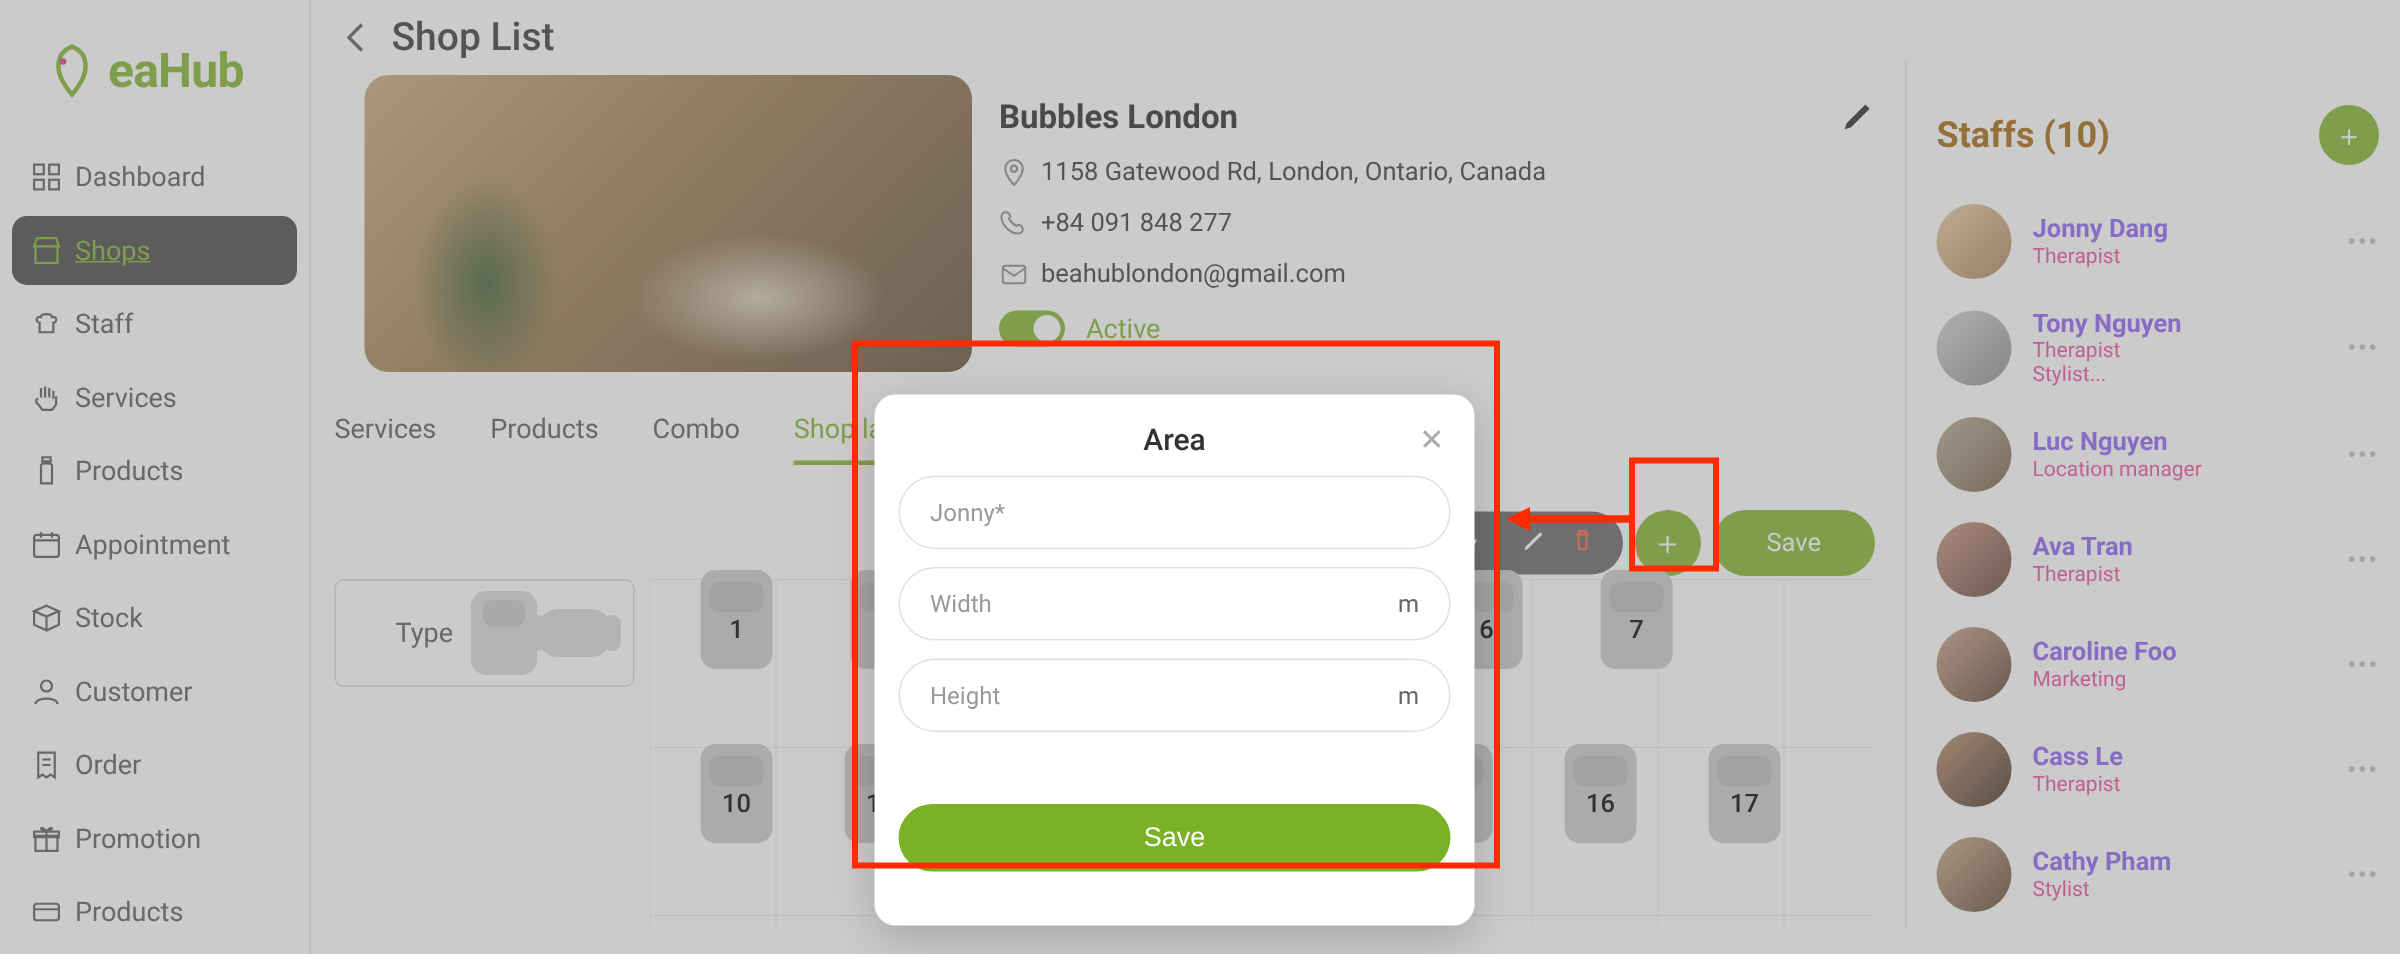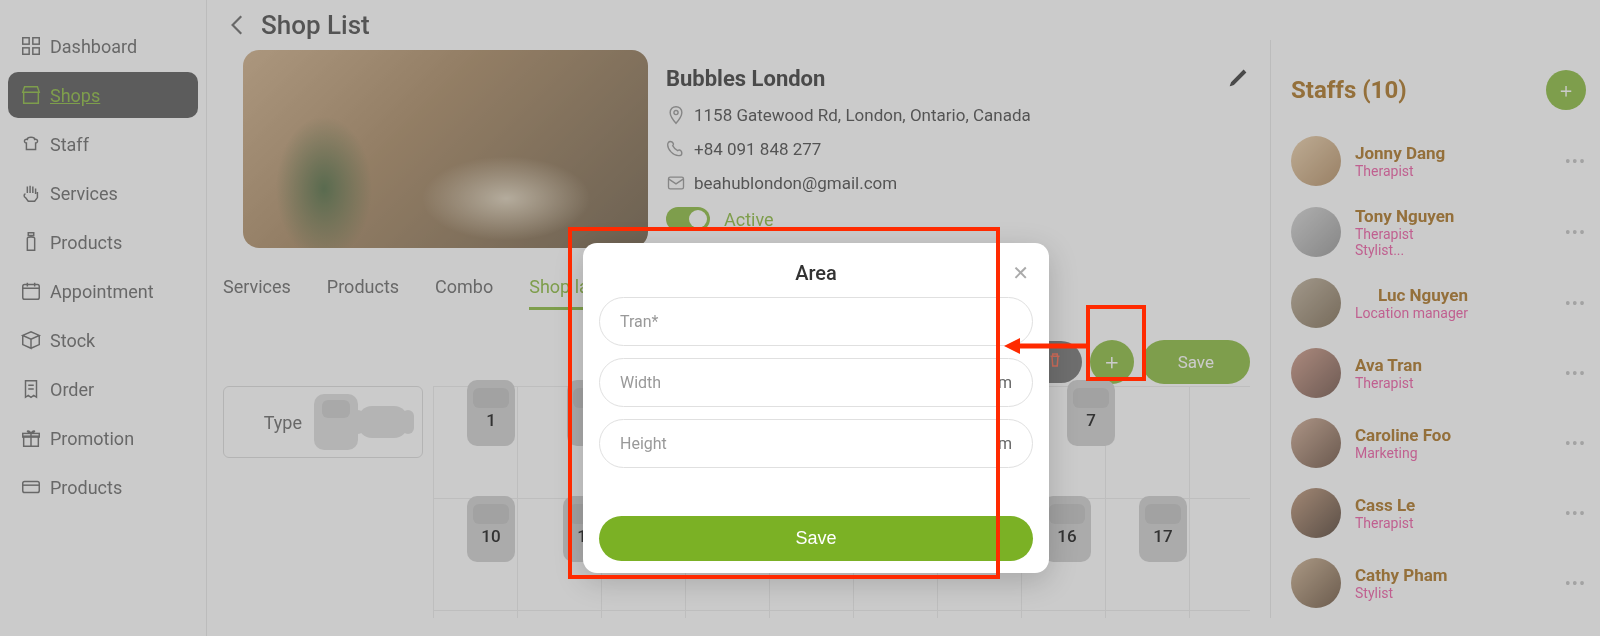--- a/index.html
+++ b/index.html
@@ -128,62 +128,71 @@
   .staff-add { width:40px; height:40px; border-radius:50%; background:#7bb125; color:#fff; display:flex; align-items:center; justify-content:center; font-size:20px;}
   .staff-item { display:flex; align-items:center; padding:10px 0; }
   .avatar { width:50px; height:50px; border-radius:50%; background:#ccc; margin-right:14px; flex-shrink:0; }
   .av1{background:linear-gradient(135deg,#e8c9a0,#a97f50);}
   .av2{background:linear-gradient(135deg,#d0d0d0,#888);}
   .av3{background:linear-gradient(135deg,#b8a890,#6e5a3f);}
   .av4{background:linear-gradient(135deg,#c98f7a,#5f3e32);}
   .av5{background:linear-gradient(135deg,#caa187,#5a3c2a);}
   .av6{background:linear-gradient(135deg,#b88b6a,#3e2a1c);}
   .av7{background:linear-gradient(135deg,#c7a885,#5b4028);}
-  .staff-name { font-size:17px; font-weight:700; color:#a16207;text-align:right; }
+  .staff-name { font-size:17px; font-weight:700; color:#8b5cf6; }
   .staff-role { font-size:14px; color:#ec4899; }
   .staff-more { margin-left:auto; color:#bbb; font-size:18px; letter-spacing:1px;}
 
   
   .dim {
     position:absolute; inset:0; background:rgba(130,130,130,0.42); pointer-events:none;
   }
   .modal-outline {
     position:absolute; left:568px; top:227px; width:432px; height:352px;
     border:4px solid #ff2a00; pointer-events:none; z-index:30;
   }
   .add-outline {
     position:absolute; left:1086px; top:305px; width:60px; height:76px;
     border:4px solid #ff2a00; z-index:30; pointer-events:none;
   }
   .arrow-annot {
     position:absolute; left:1004px; top:333px; z-index:30; pointer-events:none;
   }
   .modal {
-    position:absolute; left:583px; top:243px; width:466px; background:#fff;
-    border-radius:14px; box-shadow:0 8px 30px rgba(0,0,0,.18); padding:18px 16px 12px;
+    position:absolute; left:583px; top:263px; width:400px; background:#fff;
+    border-radius:14px; box-shadow:0 8px 30px rgba(0,0,0,.18); padding:18px 16px 36px;
     z-index:25;
   }
   .modal-head { display:flex; align-items:center; justify-content:center; position:relative; margin-bottom:10px;}
   .modal-title { font-size:20px; font-weight:500; color:#333; }
   .modal-close { position:absolute; right:4px; top:0; color:#aaa; font-size:20px; cursor:pointer;}
   .field {
     border:1px solid #e0e0e0; border-radius:28px; padding:14px 20px; margin-top:12px;
     display:flex; align-items:center; justify-content:space-between;
   }
   .field .ph { color:#999; font-size:16px; }
   .field .unit { color:#666; font-size:16px; }
   .modal-save {
     margin-top:48px; width:100%; background:#7bb125; color:#fff; border:none;
     border-radius:24px; padding:12px 0; font-size:18px; cursor:pointer;
   }
 </style>
 </head>
 <body>
 
 <div class="sidebar">
+  <div class="logo">
+    <span class="logo-icon">
+      <svg viewBox="0 0 40 40">
+          <path d="M20 4 C30 8 34 20 20 36 C6 20 10 8 20 4 Z" fill="none" stroke="#7bb125" stroke-width="3"></path>
+          <circle cx="14" cy="14" r="2.2" fill="#d63384"></circle>
+        </svg>
+    </span>
+    <span>eaHub</span>
+  </div>
   <ul class="nav" id="nav">
       <li class="nav-item">
         <span class="nav-icon">
           <svg viewBox="0 0 24 24">
             <rect x="3" y="3" width="7" height="7"></rect>
             <rect x="14" y="3" width="7" height="7"></rect>
             <rect x="3" y="14" width="7" height="7"></rect>
             <rect x="14" y="14" width="7" height="7"></rect>
           </svg>
         </span>
@@ -230,20 +239,29 @@
         </span>
         <span>Appointment</span>
       </li>
       <li class="nav-item">
         <span class="nav-icon">
           <svg viewBox="0 0 24 24">
             <path d="M3 7 L12 3 L21 7 L12 11 Z M3 7 V17 L12 21 V11 M21 7 V17 L12 21"></path>
           </svg>
         </span>
         <span>Stock</span>
+      </li>
+      <li class="nav-item">
+        <span class="nav-icon">
+          <svg viewBox="0 0 24 24">
+            <circle cx="12" cy="8" r="4"></circle>
+            <path d="M4 21 C4 16 20 16 20 21"></path>
+          </svg>
+        </span>
+        <span>Customer</span>
       </li>
       <li class="nav-item">
         <span class="nav-icon">
           <svg viewBox="0 0 24 24">
             <path d="M6 3 H18 V21 L15 19 L12 21 L9 19 L6 21 Z M9 8 H15 M9 12 H15"></path>
           </svg>
         </span>
         <span>Order</span>
       </li>
       <li class="nav-item">
@@ -498,21 +516,21 @@
 </div>
 
 <div class="dim"></div>
 
 <div class="modal">
   <div class="modal-head">
     <span class="modal-title">Area</span>
     <span class="modal-close">✕</span>
   </div>
   <div class="field">
-    <span class="ph">Tran*</span>
+    <span class="ph">Jonny*</span>
   </div>
   <div class="field">
     <span class="ph">Width</span>
     <span class="unit">m</span>
   </div>
   <div class="field">
     <span class="ph">Height</span>
     <span class="unit">m</span>
   </div>
   <button class="modal-save"><span>Save</span></button>

